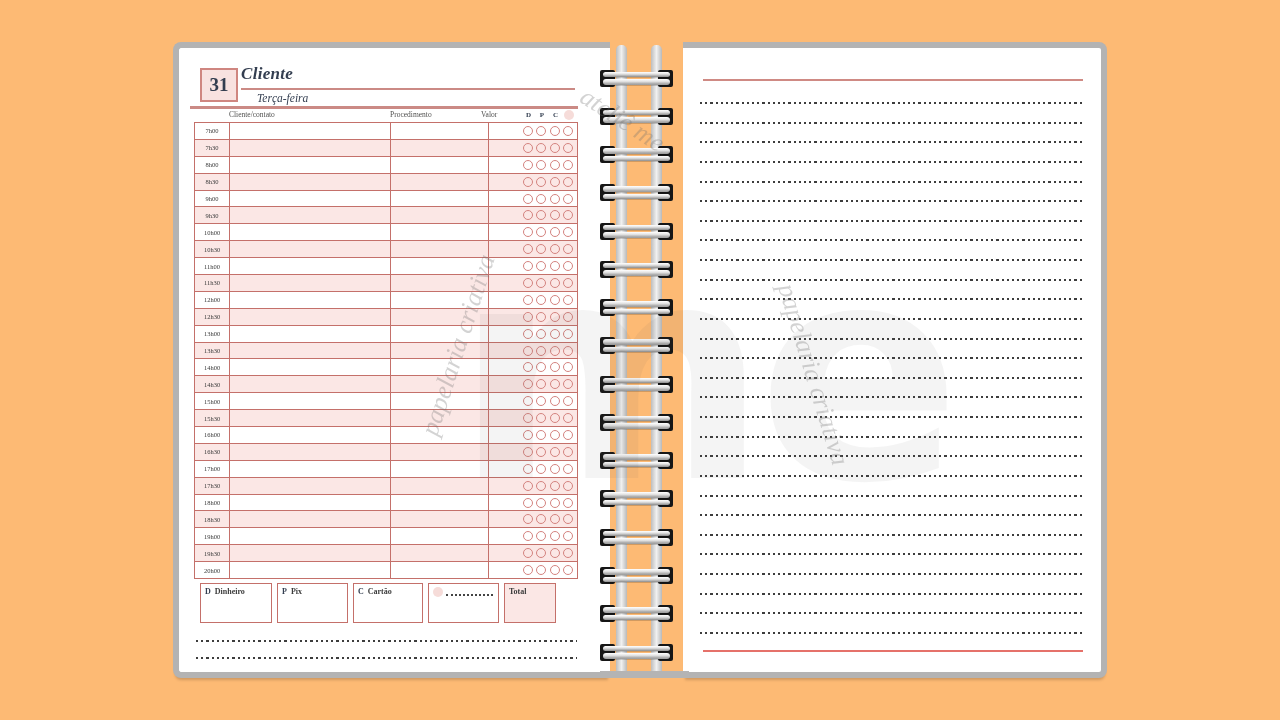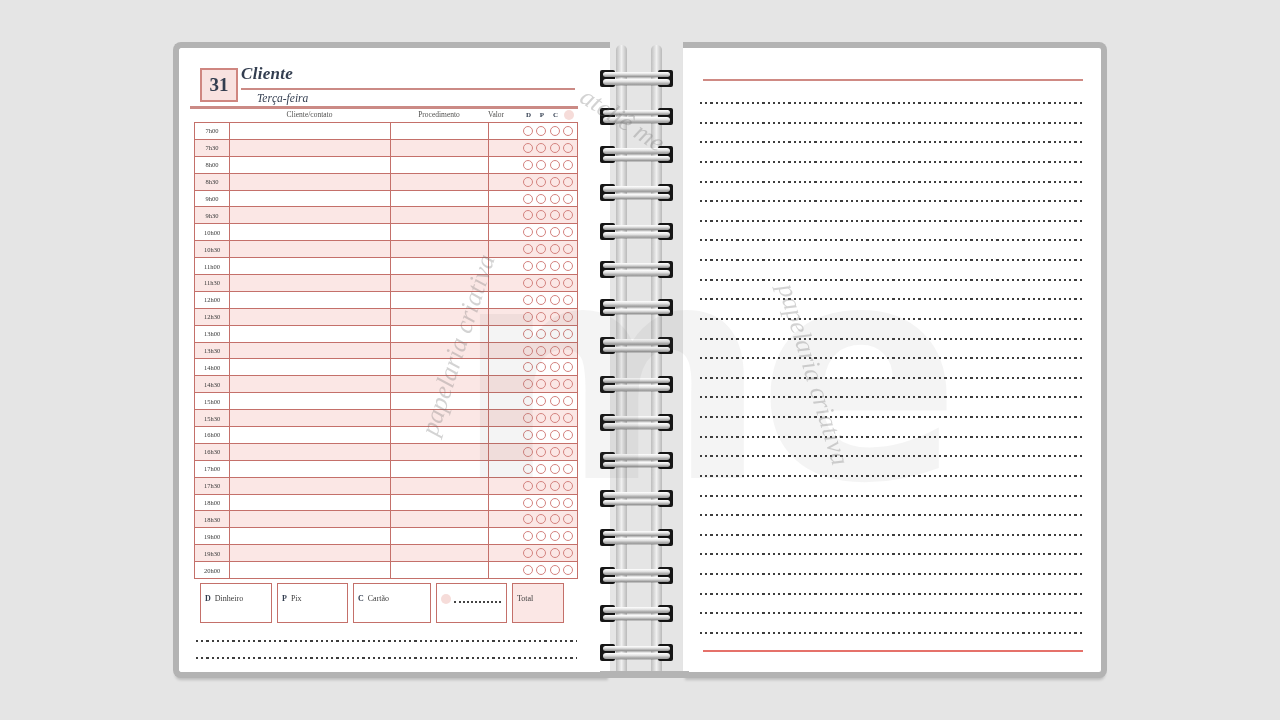--- a/index.html
+++ b/index.html
@@ -6,69 +6,69 @@
     --accent:#c4706a;
     --fill:#fbe7e5;
     --navy:#333e50;
     --ring:#d4837f;
     --faint:#f6dcd9;
     --pageborder:#b3b3b3;
   }
   *{box-sizing:border-box;margin:0;padding:0}
   html,body{width:1280px;height:720px;overflow:hidden;background:#fff;
     font-family:"Liberation Serif",serif;}
-  .canvas{position:relative;width:1280px;height:720px;background:#e5e5e5;}
+  .canvas{position:relative;width:1280px;height:720px;background:#fdba74;}
 
   
   .page{position:absolute;top:42px;height:636px;background:#fff;z-index:1;
     border:6px solid var(--pageborder);
     box-shadow:0 4px 3px -2px rgba(0,0,0,.18);}
   .page-left{left:173px;width:437px;border-right:none;border-radius:8px 0 0 8px;}
   .page-right{left:683px;width:424px;border-left:none;border-radius:0 8px 8px 0;}
 
   
   .day-box{position:absolute;left:21px;top:20px;width:38px;height:34px;
     background:#f8e2e0;border:2px solid #cf8680;display:flex;align-items:center;justify-content:center;}
   .day-box span{font-size:19px;font-weight:bold;color:var(--navy);}
   .month{position:absolute;left:62px;top:16px;font-size:17px;font-weight:bold;font-style:italic;color:var(--navy);letter-spacing:.3px;}
   .month-rule{position:absolute;left:62px;top:40px;width:334px;height:2px;background:#cb8a85;}
   .weekday{position:absolute;left:78px;top:44px;font-size:11.5px;font-style:italic;color:var(--navy);}
   .full-rule{position:absolute;left:11px;top:58px;width:388px;height:2.5px;background:#cb8a85;}
 
   
   .col-headers{position:absolute;left:0;top:62px;width:100%;height:12px;font-size:7.5px;color:#50504f;}
-  .ch{position:absolute;top:0;text-align:center;}
+  .ch{position:absolute;top:0;}
   .ch-cliente{left:50px;width:161px;}
   .ch-proc{left:211px;width:98px;}
-  .ch-valor{left:292px;width:50px;}
+  .ch-valor{left:302px;width:50px;}
   .dpc{position:absolute;left:309px;top:0;width:90px;display:flex;justify-content:flex-end;align-items:center;gap:3.5px;padding-right:4px;}
   .dpc b{width:10px;text-align:center;font-size:7px;color:var(--navy);}
   .faint-dot{width:10px;height:10px;border-radius:50%;background:var(--faint);display:inline-block;flex:0 0 auto;}
 
   
   .schedule{position:absolute;left:15px;top:74px;width:384px;height:457px;
     border:1.5px solid var(--accent);display:flex;flex-direction:column;background:#fff;}
   .row{flex:1;display:flex;}
   .row + .row{border-top:1px solid var(--accent);}
   .row.alt{background:var(--fill);}
   .cell{border-right:1px solid var(--accent);height:100%;}
   .time{width:35px;font-size:6.5px;color:#3a3a3a;display:flex;align-items:center;justify-content:center;}
   .cli{width:161px;}
   .pro{width:98px;}
   .val{flex:1;border-right:none;display:flex;align-items:center;justify-content:flex-end;}
   .rings{display:flex;gap:3.5px;padding-right:4px;}
   .rings i{width:10px;height:10px;border-radius:50%;border:1.6px solid var(--ring);display:block;}
 
   
   .legend{position:absolute;left:21px;top:535px;height:40px;display:flex;gap:5px;}
-  .lbox{border:1.5px solid var(--accent);background:#fff;padding:10px 4px;font-size:8px;color:#3c3c3c;}
+  .lbox{border:1.5px solid var(--accent);background:#fff;padding:3px 4px;font-size:8px;color:#3c3c3c;font-weight:bold;}
   .lbox b{color:var(--navy);margin-right:4px;font-size:8px;}
   .lbox:nth-child(1){width:72px;}
   .lbox:nth-child(2){width:71px;}
-  .lbox:nth-child(3){width:78px;}
+  .lbox:nth-child(3){width:70px;}
   .lbox.dotted{width:71px;display:flex;align-items:flex-start;}
   .lbox.total{width:52px;background:var(--fill);}
   .lbox .dots{flex:1;height:9px;border-bottom:2px dotted #444;margin:0 1px 0 3px;}
 
   
   .dotline{height:2px;width:100%;
     background-image:repeating-linear-gradient(90deg,#3d3d3d 0 2.2px,transparent 2.2px 5.2px);}
   .dl1{position:absolute;left:17px;top:592px;width:381px;}
   .dl2{position:absolute;left:17px;top:609px;width:381px;}
 

